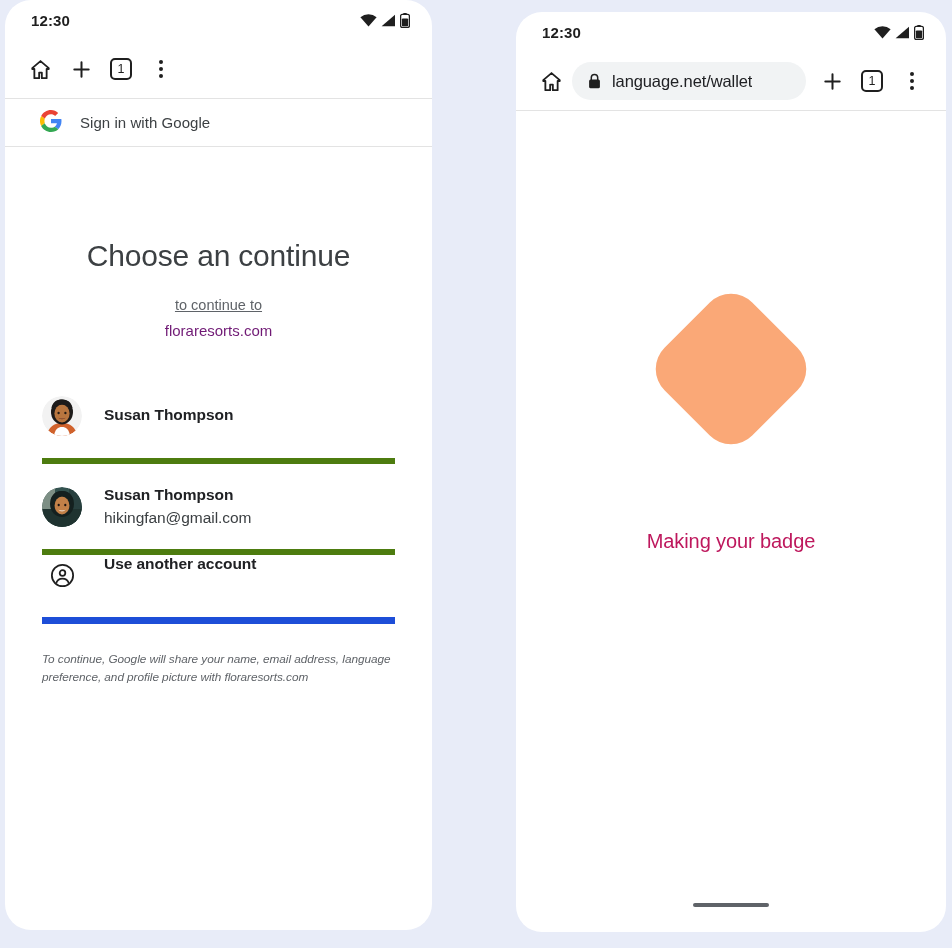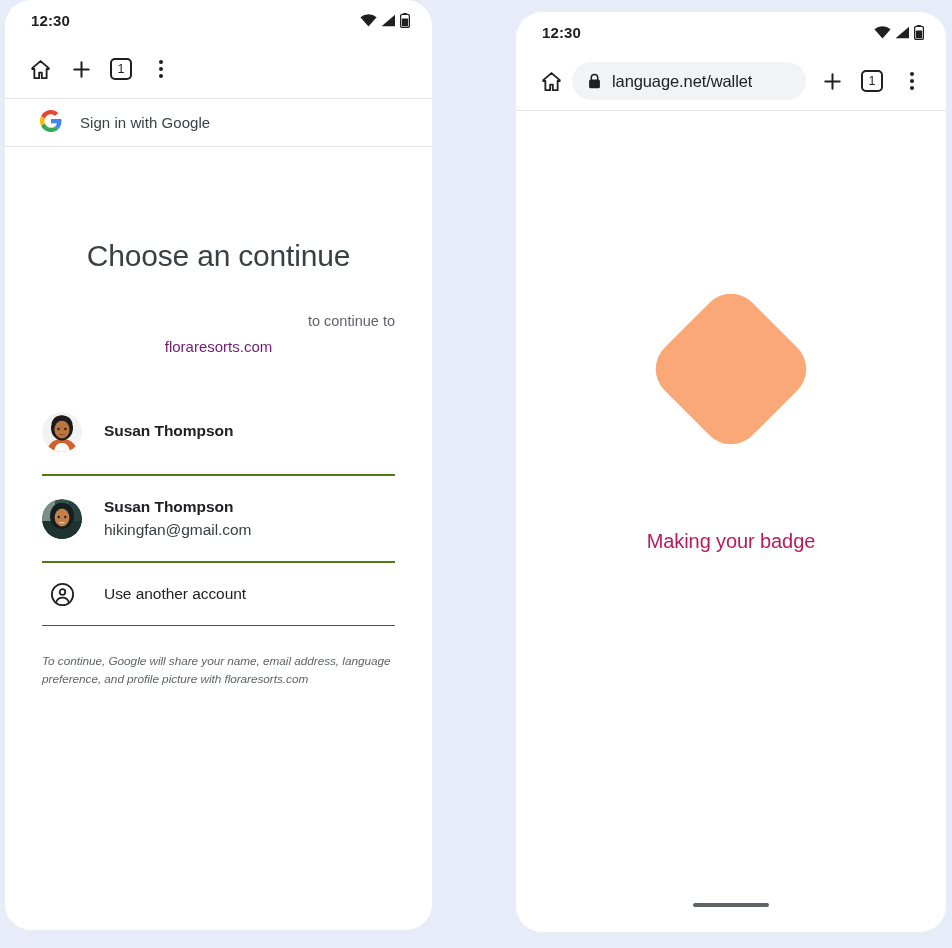--- a/index.html
+++ b/index.html
@@ -169,40 +169,41 @@
   }
   .chooser-title {
     text-align: center;
     font-size: 30px;
     color: #3c4043;
     font-weight: 400;
     margin-top: 92px;
     letter-spacing: -0.2px;
   }
   .chooser-sub {
-    text-align: right;
+    text-align: center;
     font-size: 14.5px;
     color: #5f6368;
-    margin-top: 40px;
+    margin-top: 24px;
+    text-decoration: underline;
   }
   .chooser-domain {
     text-align: center;
     font-size: 15px;
     color: #1a73e8;
     margin-top: 9px;
   }
 
   .acct-list {
     margin-top: 34px;
   }
   .acct-row {
     display: flex;
     align-items: center;
     height: 85px;
-    border-bottom: 2px solid #4d7c0f;
+    border-bottom: 6px solid #4d7c0f;
     gap: 22px;
   }
   .acct-row:first-child { border-top: none; }
 
   .avatar {
     width: 40px;
     height: 40px;
     border-radius: 50%;
     flex: 0 0 auto;
     overflow: hidden;
@@ -220,24 +221,25 @@
   }
   .acct-mail {
     font-size: 15.5px;
     color: #3c4043;
     line-height: 1.45;
     letter-spacing: -0.05px;
   }
 
   .acct-row-other {
     display: flex;
-    align-items: center;
+    align-items: flex-start;
     height: 62px;
-    border-bottom: 1px solid #1d4ed8;
+    border-bottom: 7px solid #1d4ed8;
     gap: 22px;
+    font-weight: bold;
   }
   .other-icon {
     width: 40px;
     height: 40px;
     flex: 0 0 auto;
     display: flex;
     align-items: center;
     justify-content: center;
   }
   .other-label {

